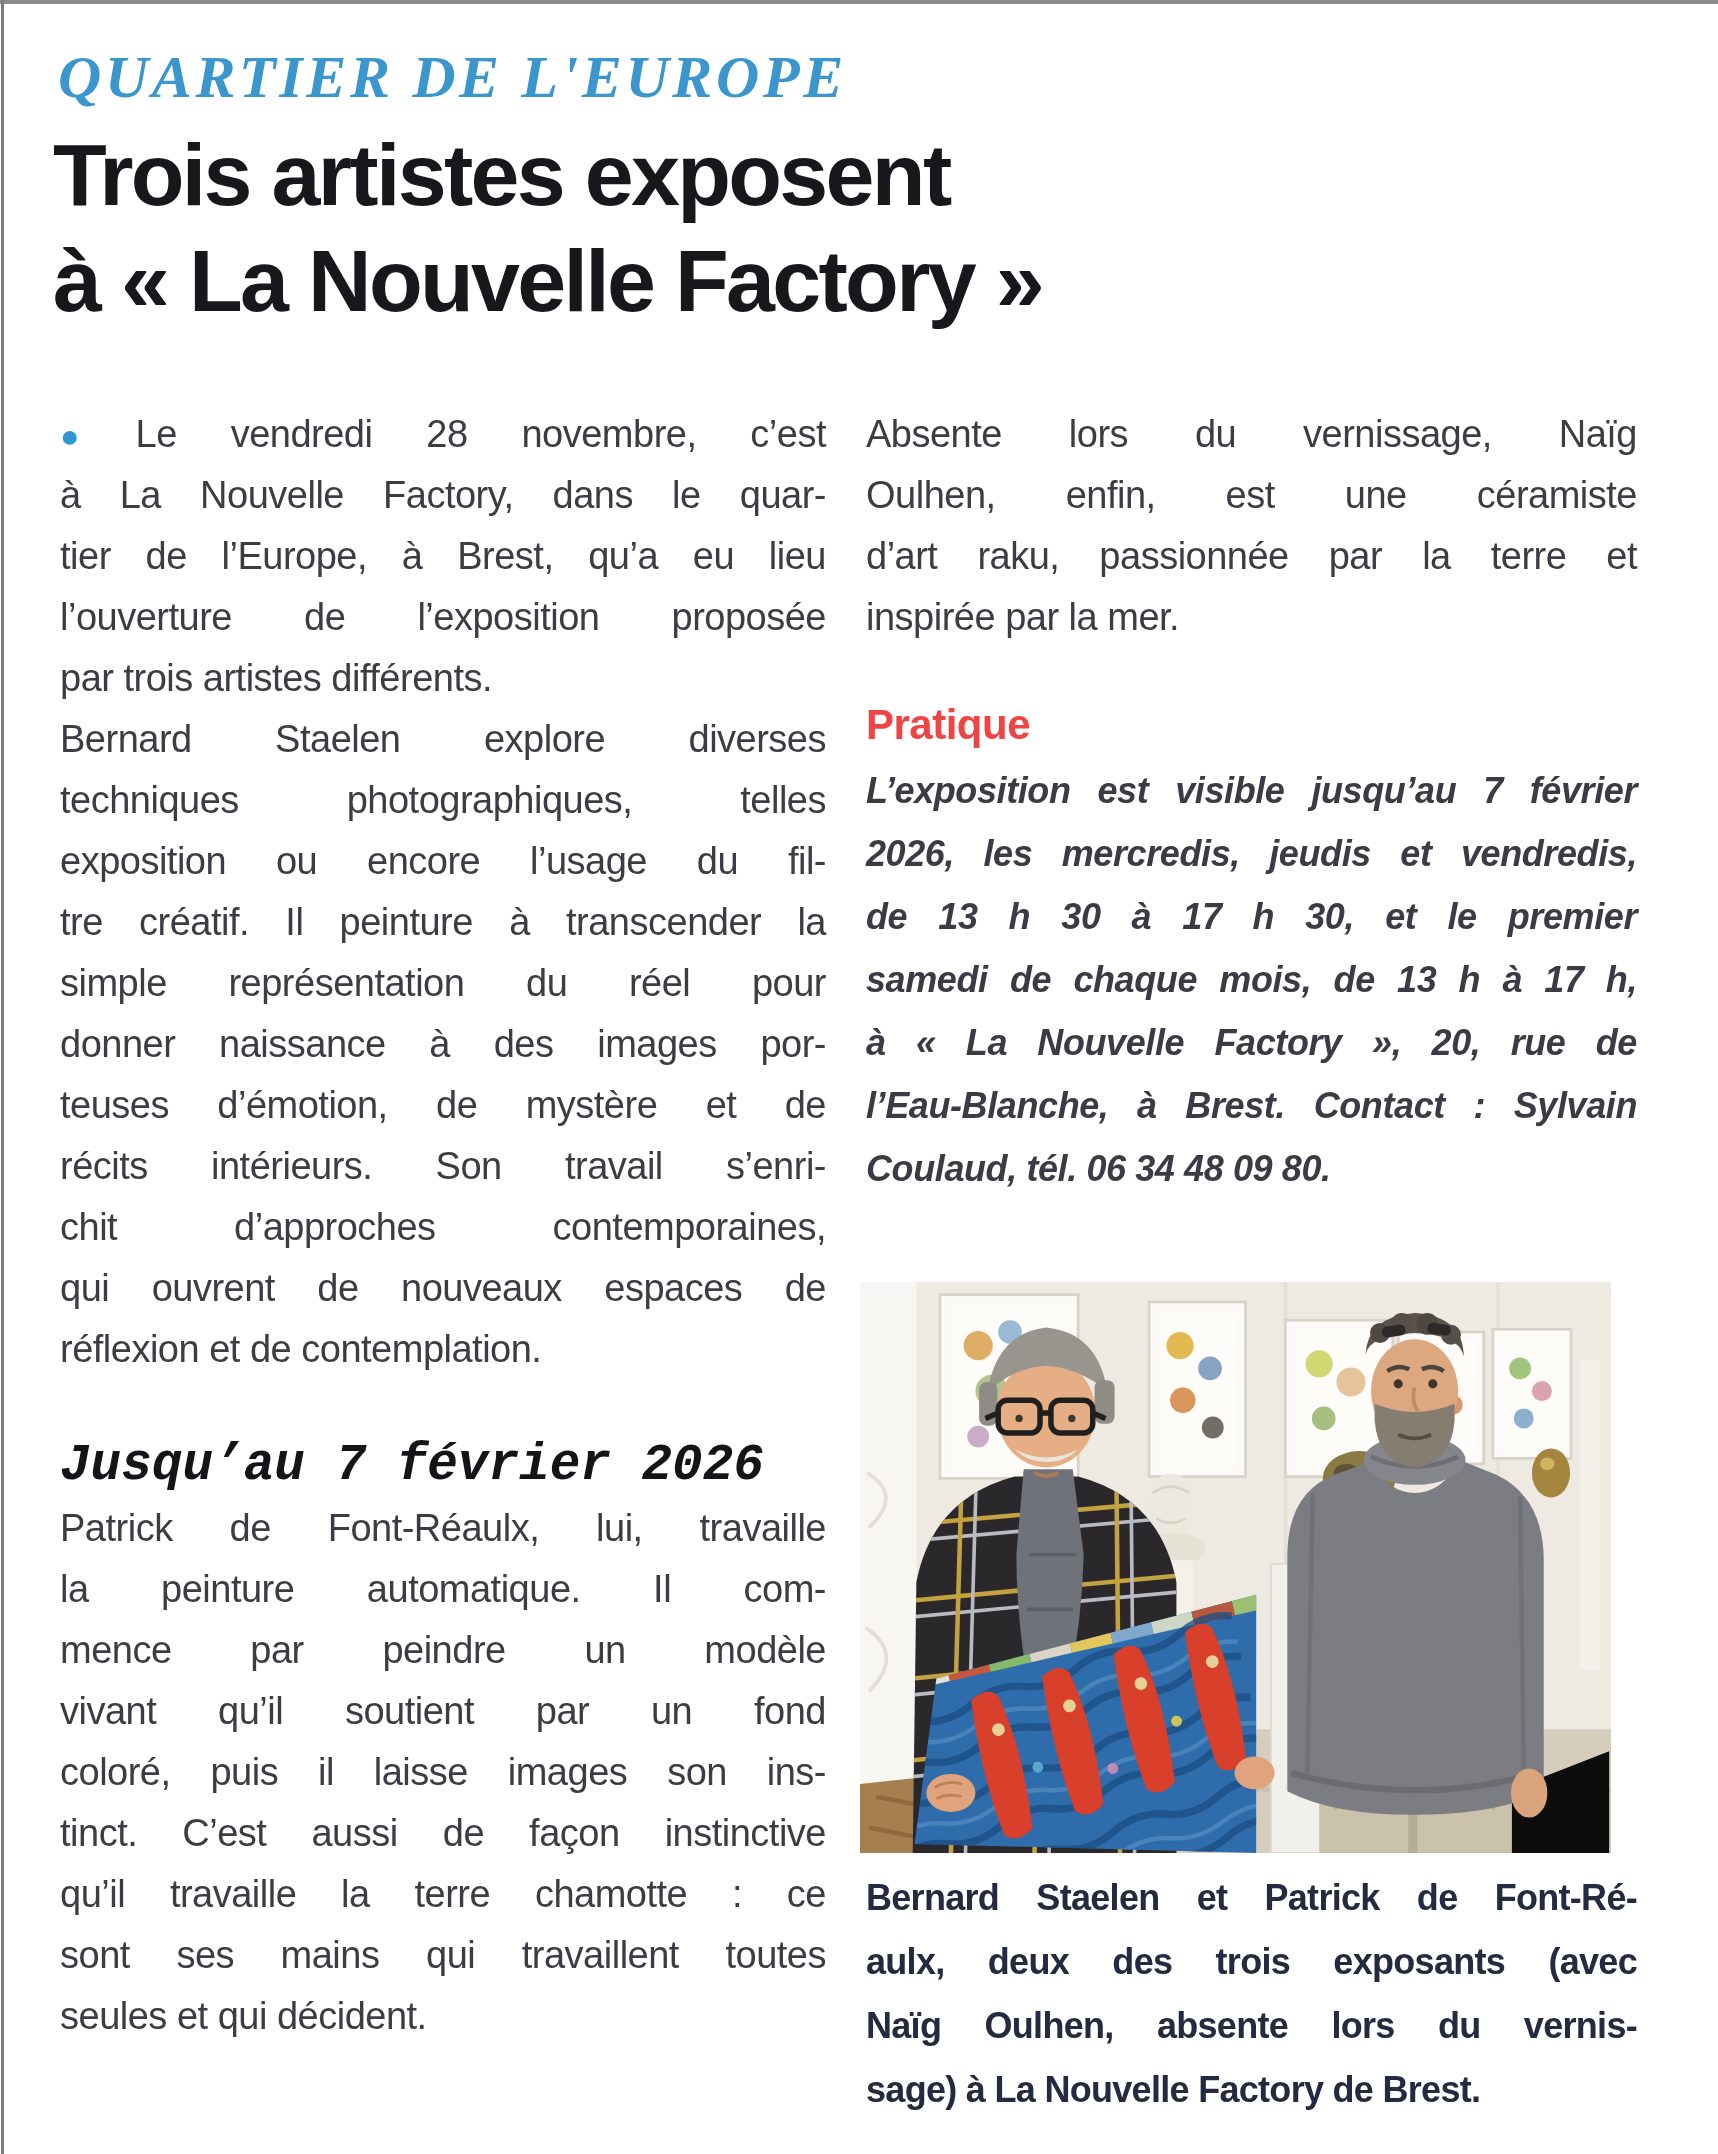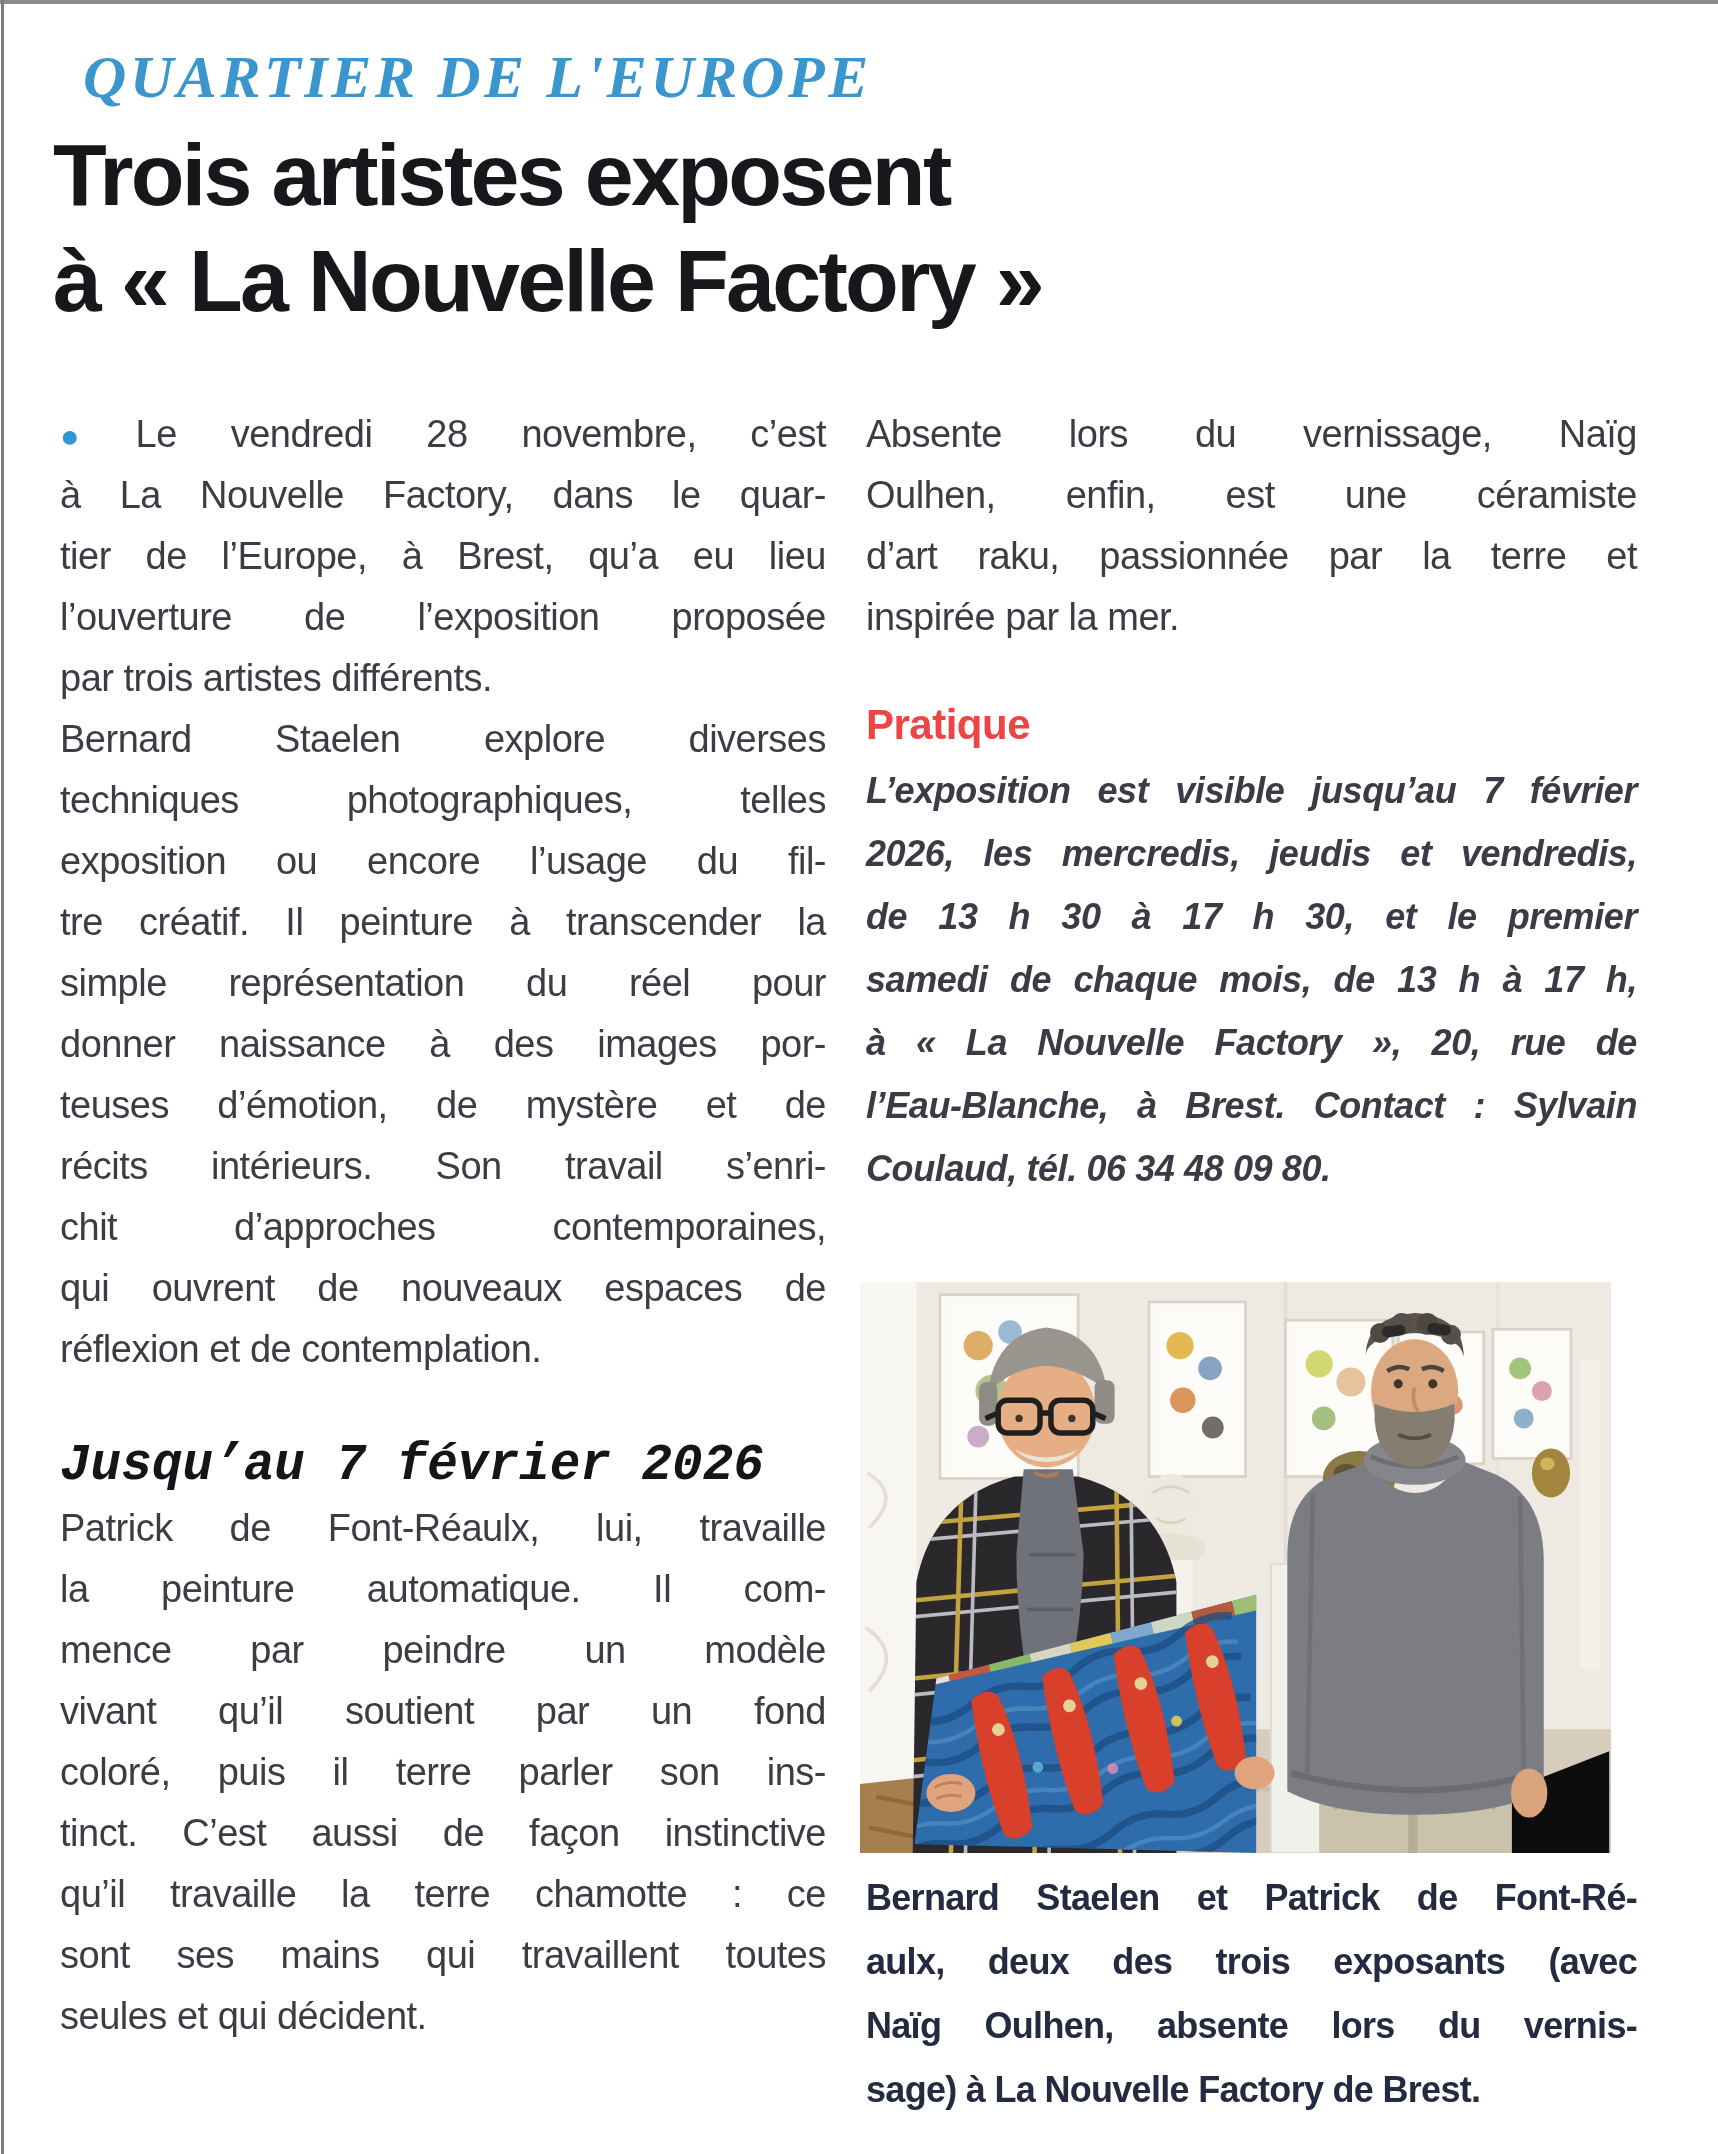--- a/index.html
+++ b/index.html
@@ -7,21 +7,21 @@
     position:relative;width:1718px;height:2155px;background:#ffffff;overflow:hidden;
     font-family:"Liberation Sans","DejaVu Sans",sans-serif;
   }
   .scan-border-top{position:absolute;left:0;top:0;width:1718px;height:3.6px;background:#8a8a8a;}
   .scan-border-left{position:absolute;left:0.9px;top:0;width:2.7px;height:2155px;background:#7c7c7c;}
 
   .kicker{
     position:absolute;left:58px;top:45px;
     font-family:"Liberation Serif","DejaVu Serif",serif;
     font-style:italic;font-weight:700;font-size:60px;line-height:64px;
-    letter-spacing:3.6px;color:var(--color-kicker,#3a96cc);white-space:nowrap;margin-left:25px;
+    letter-spacing:3.6px;color:var(--color-kicker,#3a96cc);white-space:nowrap;
   }
   .headline{
     position:absolute;left:53px;top:122px;width:1418px;
     font-weight:700;font-size:88px;line-height:106px;letter-spacing:-2.7px;
     color:var(--color-headline,#17171c);
   }
   .headline .jline{white-space:nowrap;text-align:left;}
 
   .bodycol{
     position:absolute;width:766px;
@@ -98,21 +98,21 @@
         <div class="jline">chit d’approches contemporaines,</div>
         <div class="jline">qui ouvrent de nouveaux espaces de</div>
         <div class="jline last">réflexion et de contemplation.</div>
       </div>
     <div class="subhead">Jusqu’au 7 février 2026</div>
     <div>
         <div class="jline">Patrick de Font-Réaulx, lui, travaille</div>
         <div class="jline">la peinture automatique. Il com-</div>
         <div class="jline">mence par peindre un modèle</div>
         <div class="jline">vivant qu’il soutient par un fond</div>
-        <div class="jline">coloré, puis il terre parler son ins-</div>
+        <div class="jline">coloré, puis il laisse images son ins-</div>
         <div class="jline">tinct. C’est aussi de façon instinctive</div>
         <div class="jline">qu’il travaille la terre chamotte : ce</div>
         <div class="jline">sont ses mains qui travaillent toutes</div>
         <div class="jline last">seules et qui décident.</div>
       </div>
   </div>
 
   <div id="col-right" class="bodycol jcol">
     <div>
         <div class="jline">Absente lors du vernissage, Naïg</div>

